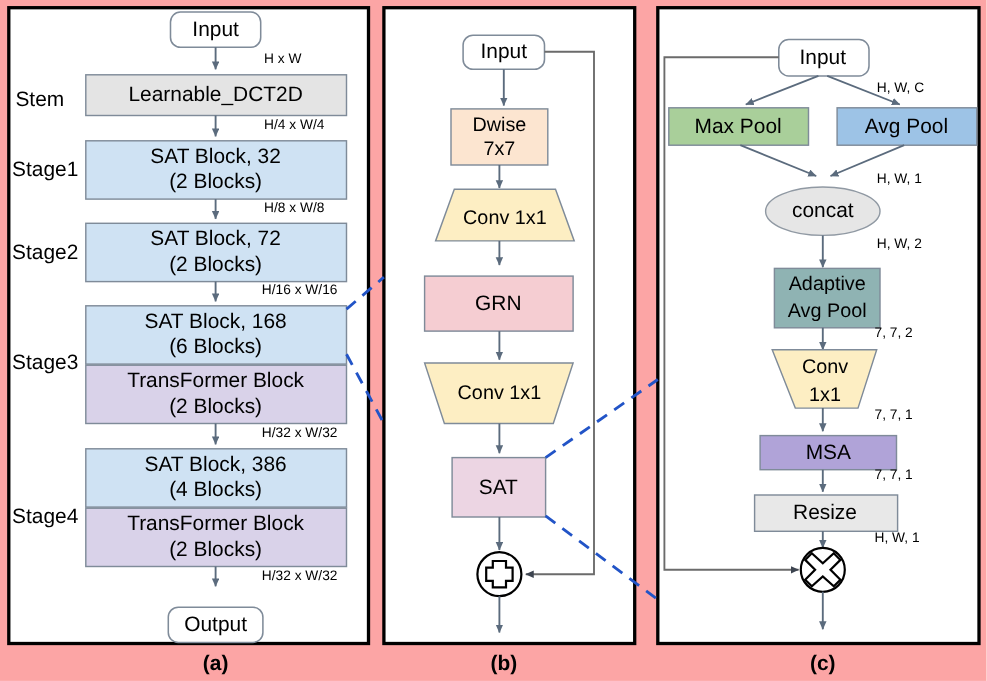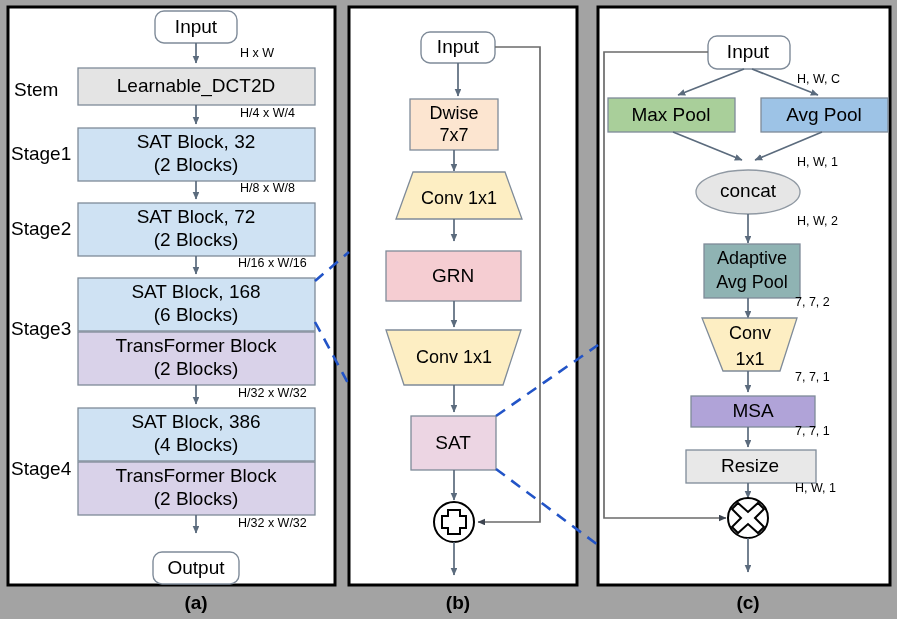--- a/index.html
+++ b/index.html
@@ -4,21 +4,21 @@
 <style>
   html, body {
     margin: 0;
     padding: 0;
     background: #ffffff;
   }
   #root {
     position: relative;
     width: 897px;
     height: 619px;
-    background: #a3a3a3;
+    background: #fca5a5;
     font-family: "Liberation Sans", sans-serif;
     overflow: hidden;
   }
   #diagram {
     position: absolute;
     top: 0;
     left: 0;
     width: 897px;
     height: 619px;
   }

